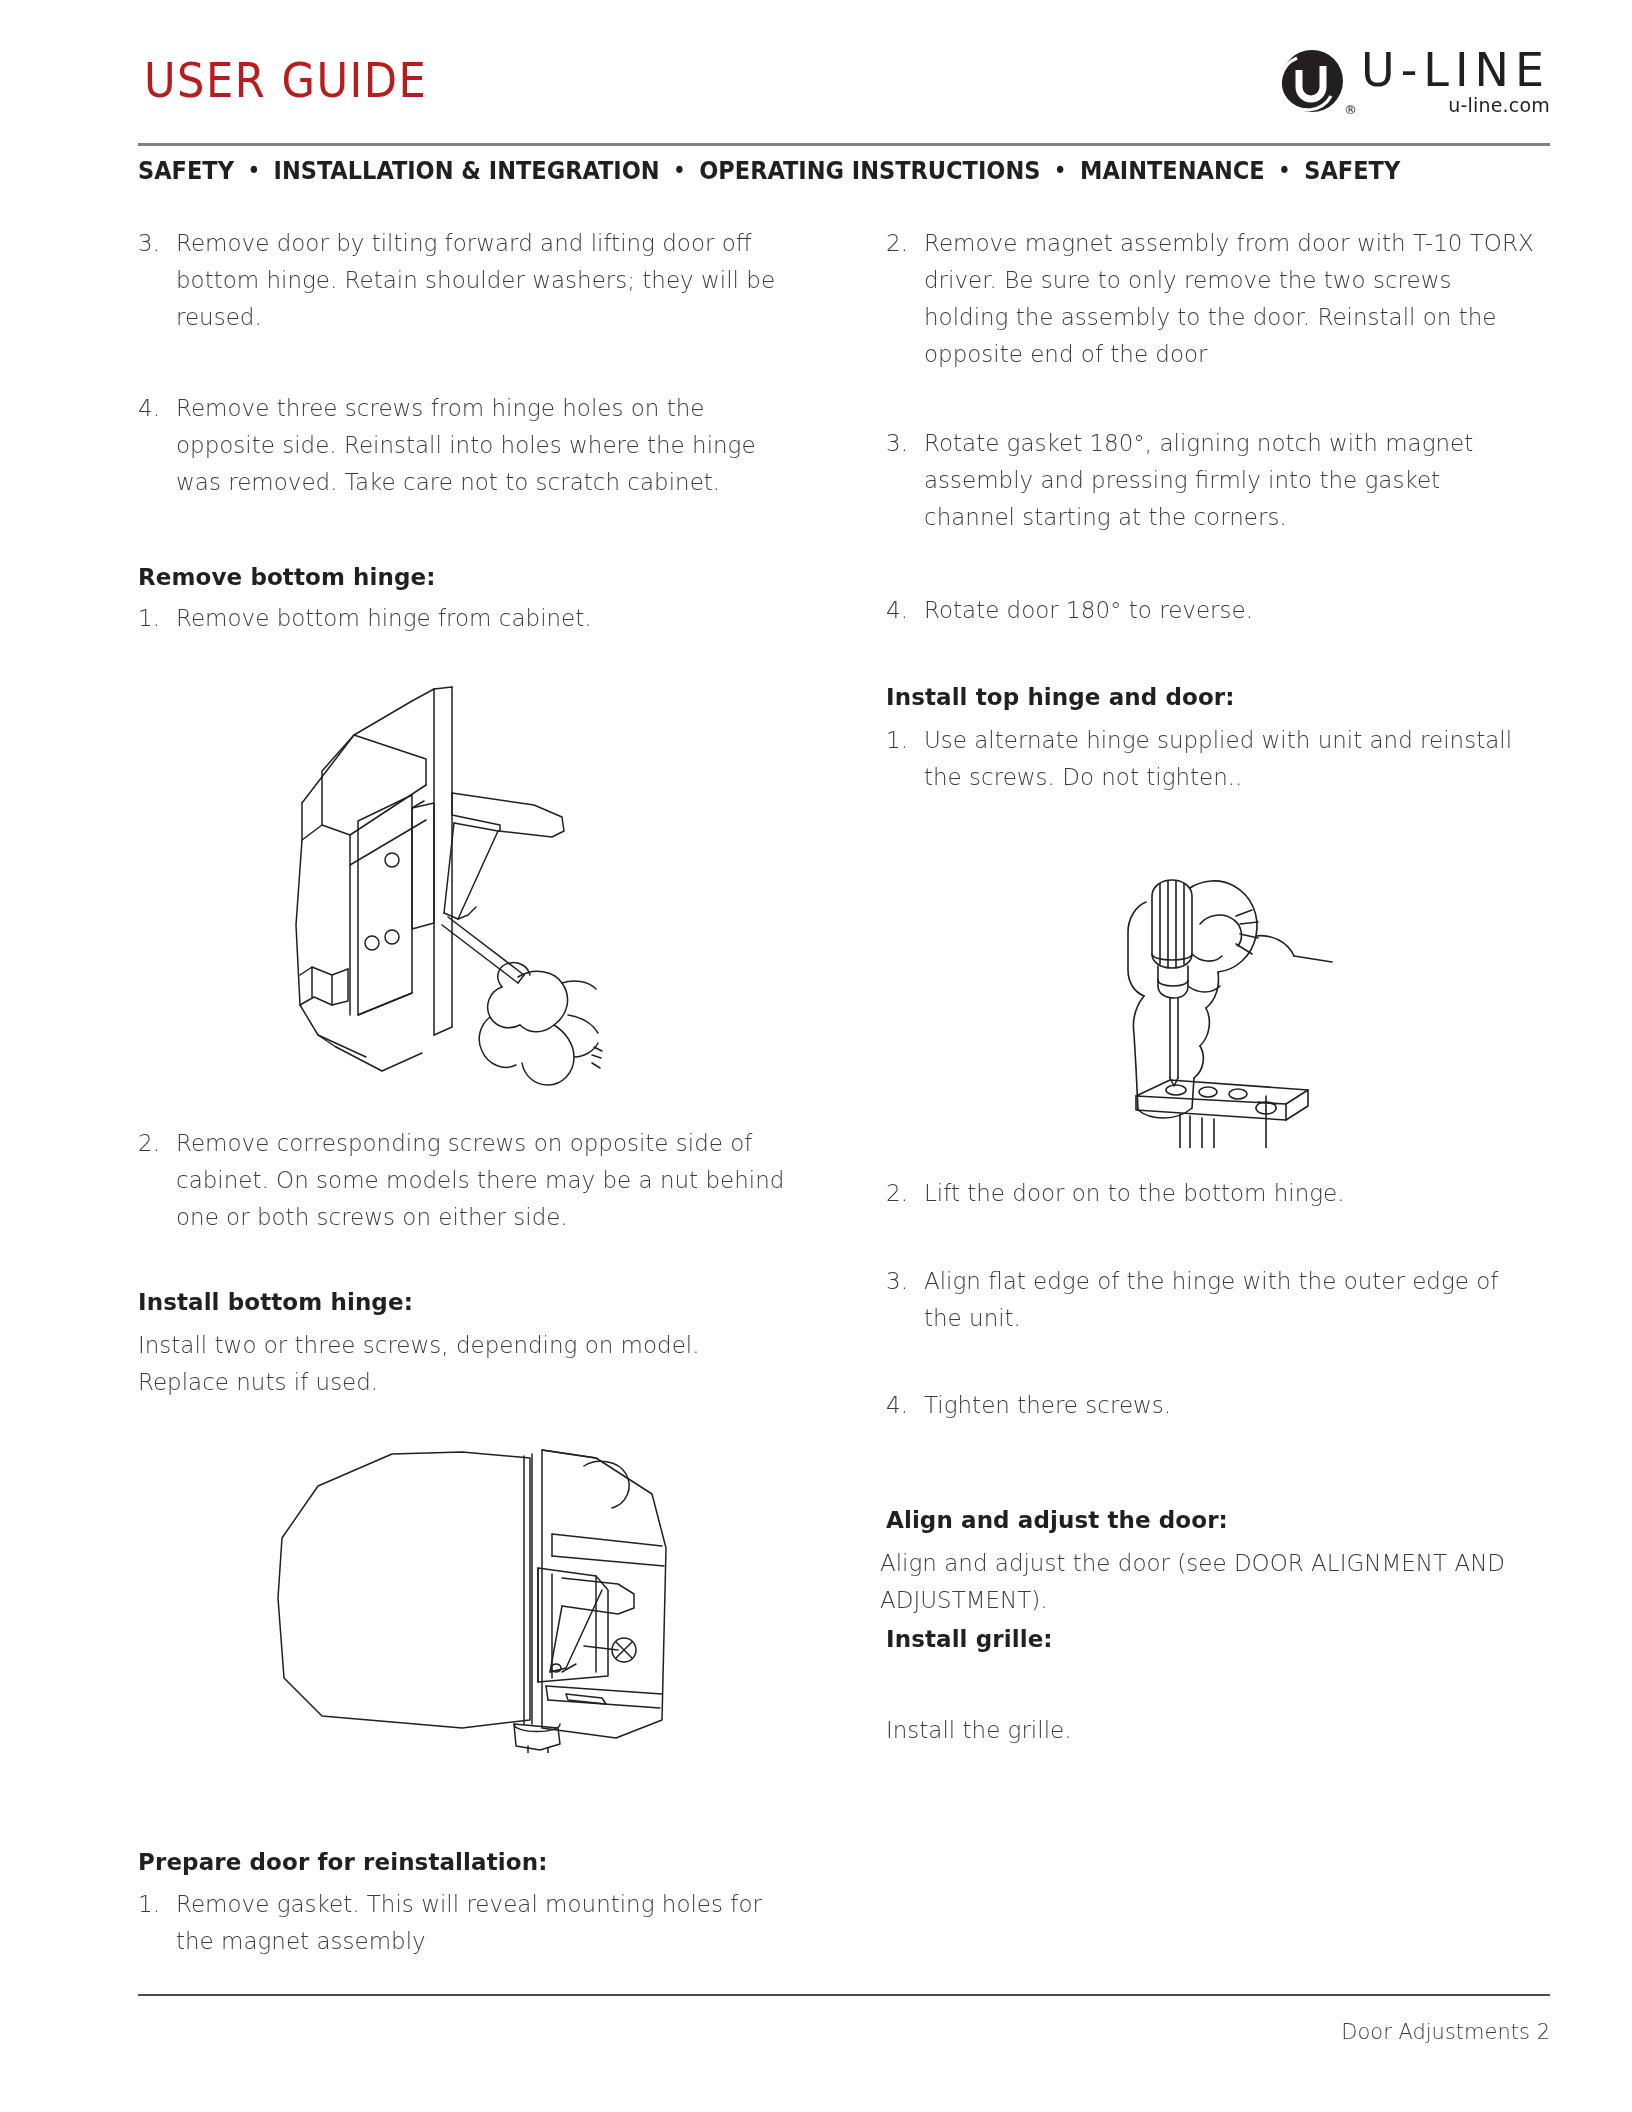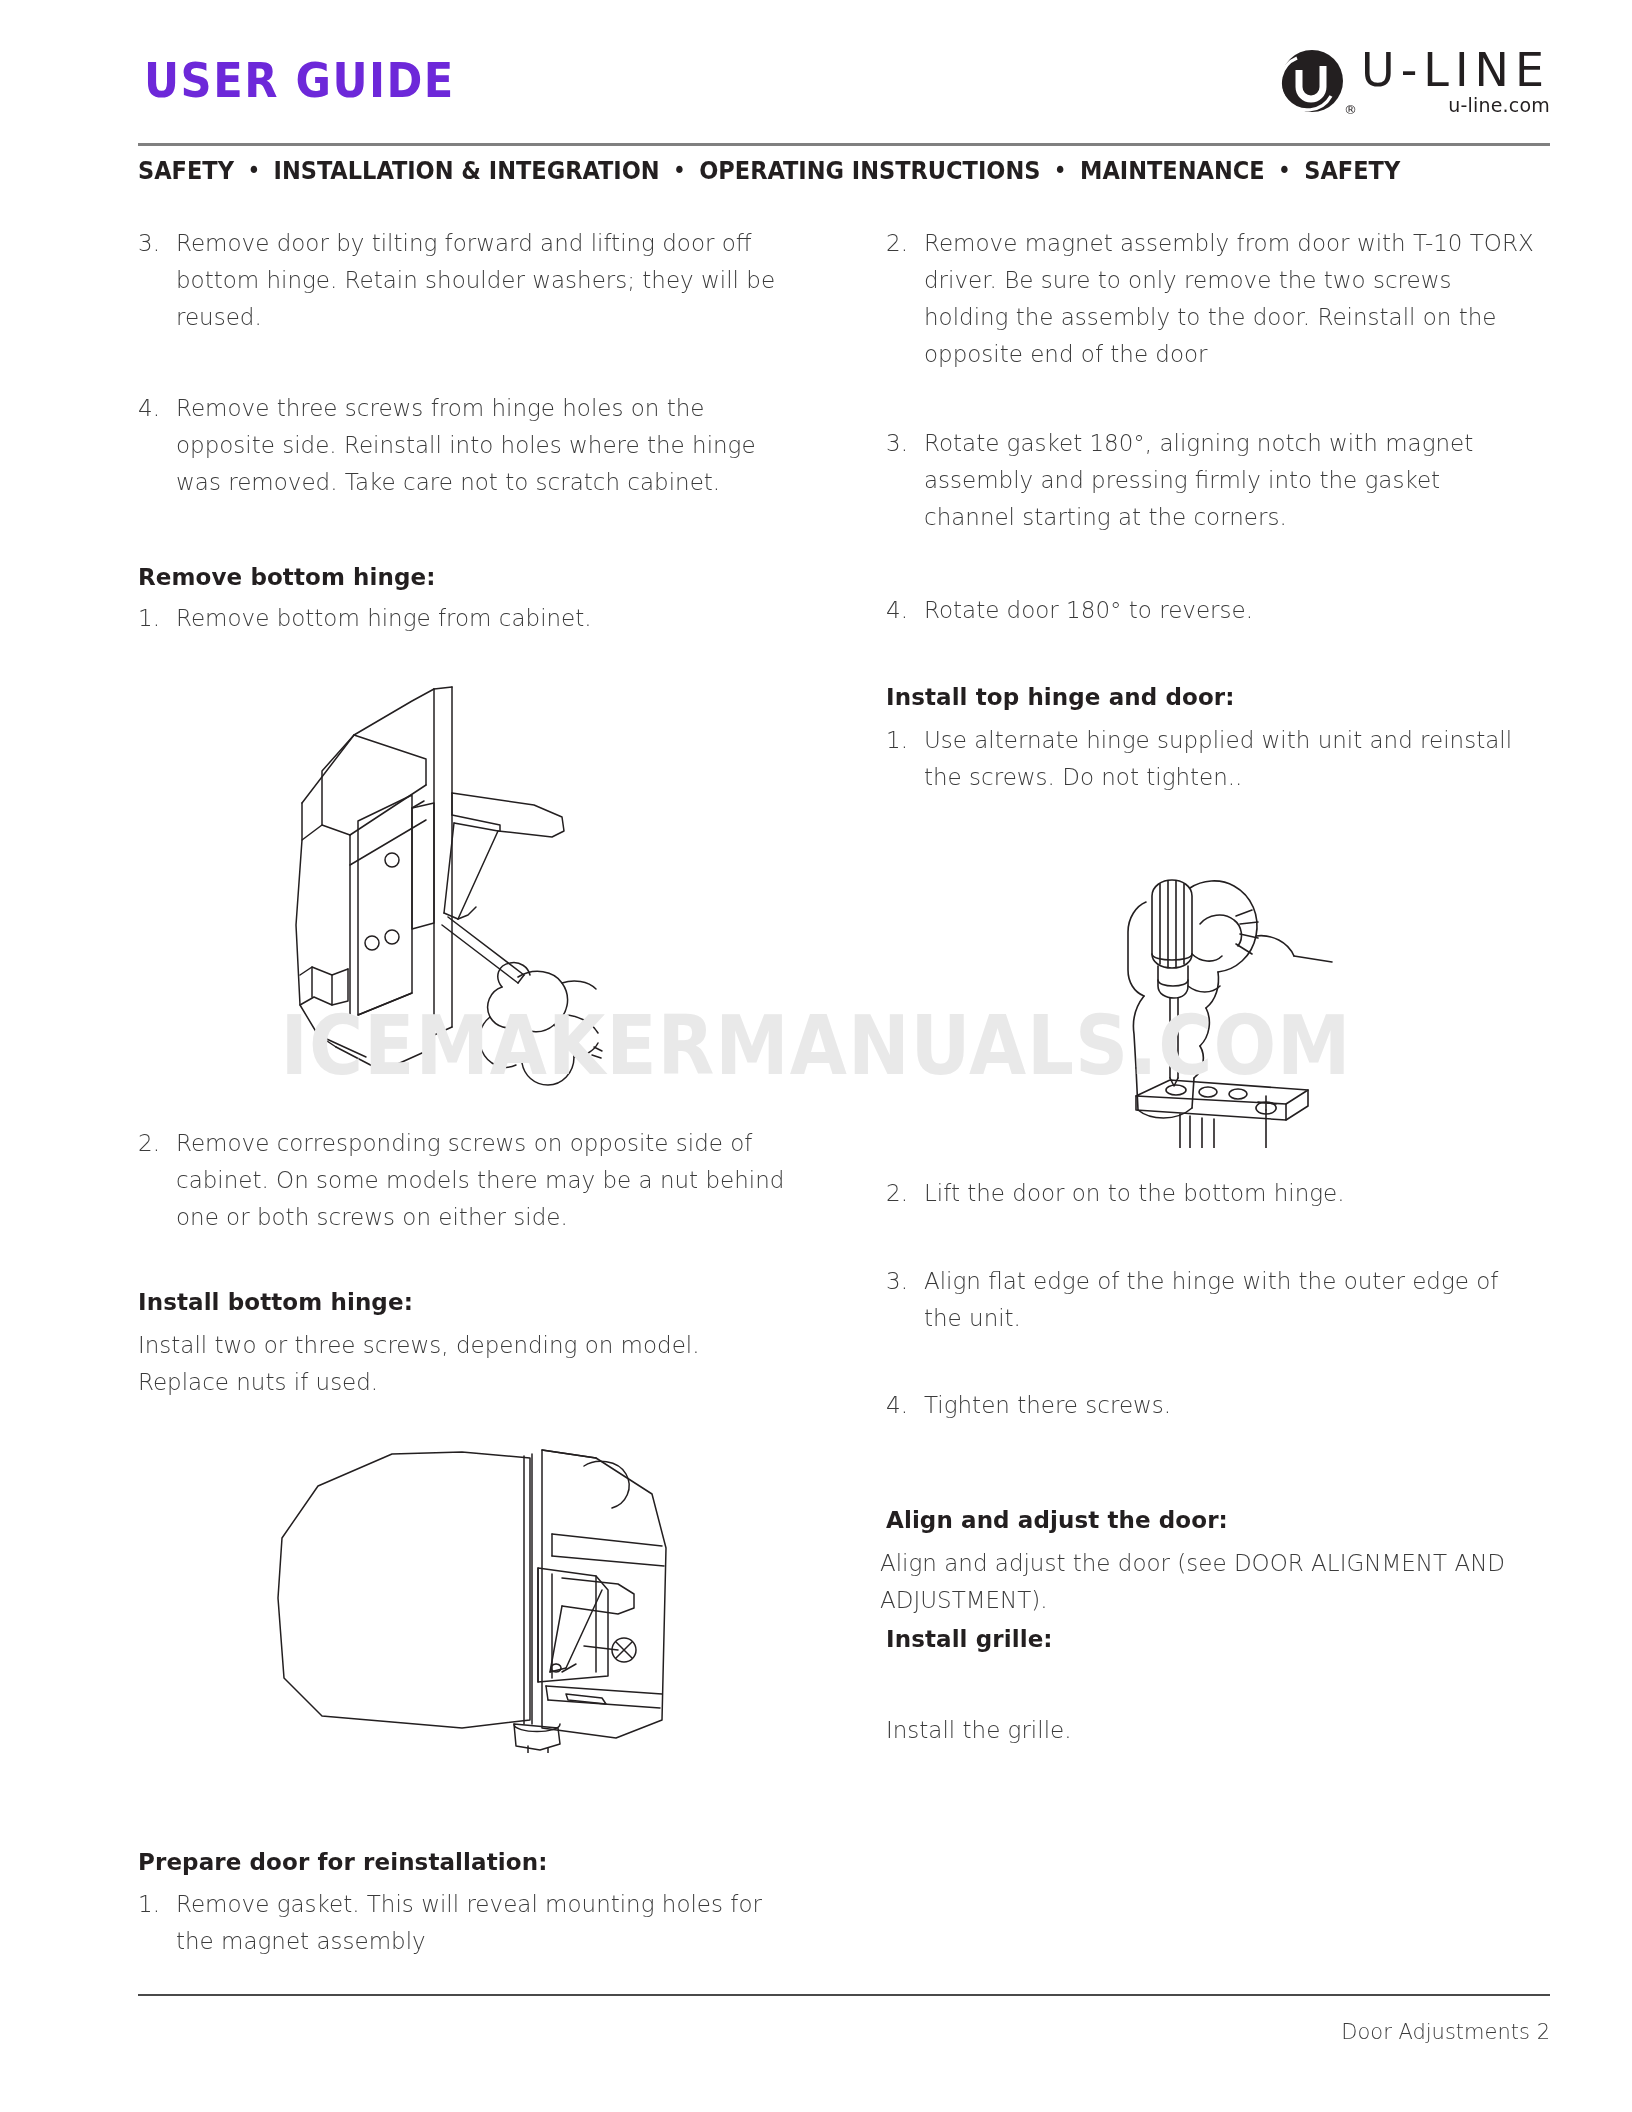--- a/index.html
+++ b/index.html
@@ -30,23 +30,23 @@
     left: 138px;
     top: 30px;
     width: 1412px;
     height: 110px;
   }
   .user-guide-title {
     position: absolute;
     left: 6px;
     top: 26px;
     font-size: 48px;
-    font-weight: 700;
+    font-weight: 400;
     letter-spacing: 1.5px;
-    color: #6d28d9;
+    color: #b91c1c;
     line-height: 1;
     font-family: "DejaVu Sans", "Liberation Sans", sans-serif;
     font-stretch: condensed;
     white-space: nowrap;
   }
   .logo-block {
     position: absolute;
     right: 0;
     top: 16px;
     display: flex;
@@ -494,18 +494,17 @@
   </div>
 
   <div class="blk" style="left:886px; top:1622px;">
     <div class="heading">Install grille:</div>
   </div>
 
   <div class="blk" style="left:886px; top:1712px;">
     <div class="para">Install the grille.</div>
   </div>
 
-  <div class="watermark">ICEMAKERMANUALS.COM</div>
 
   <div class="footer-rule"></div>
   <div class="footer-text">Door Adjustments 2</div>
 
 </div>
 
 </body></html>

